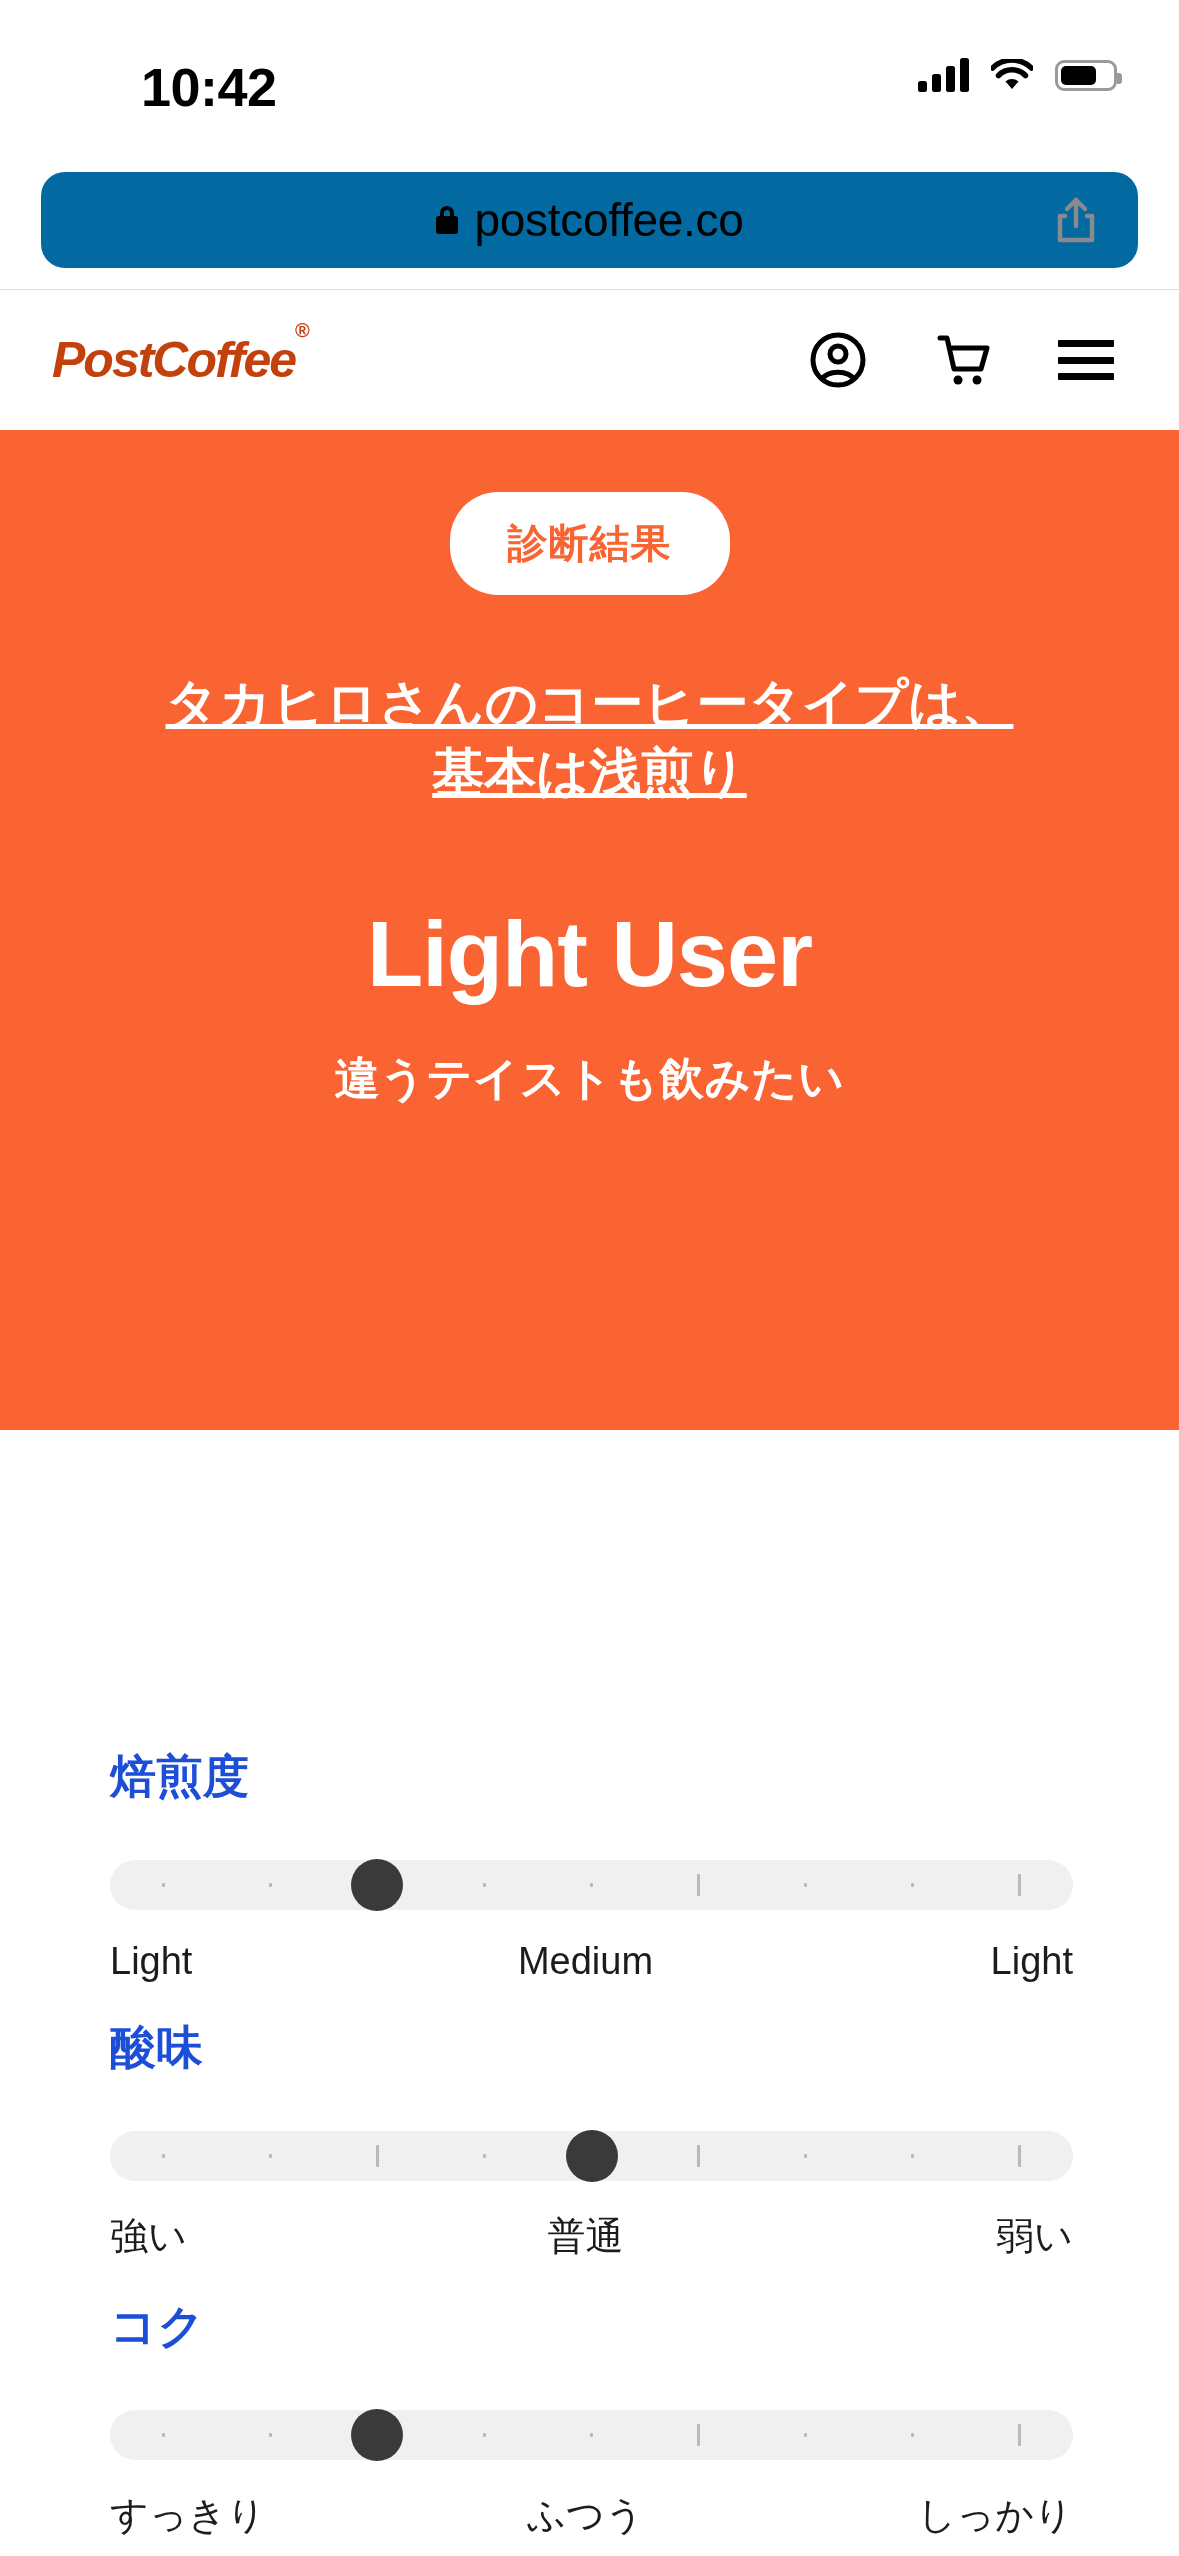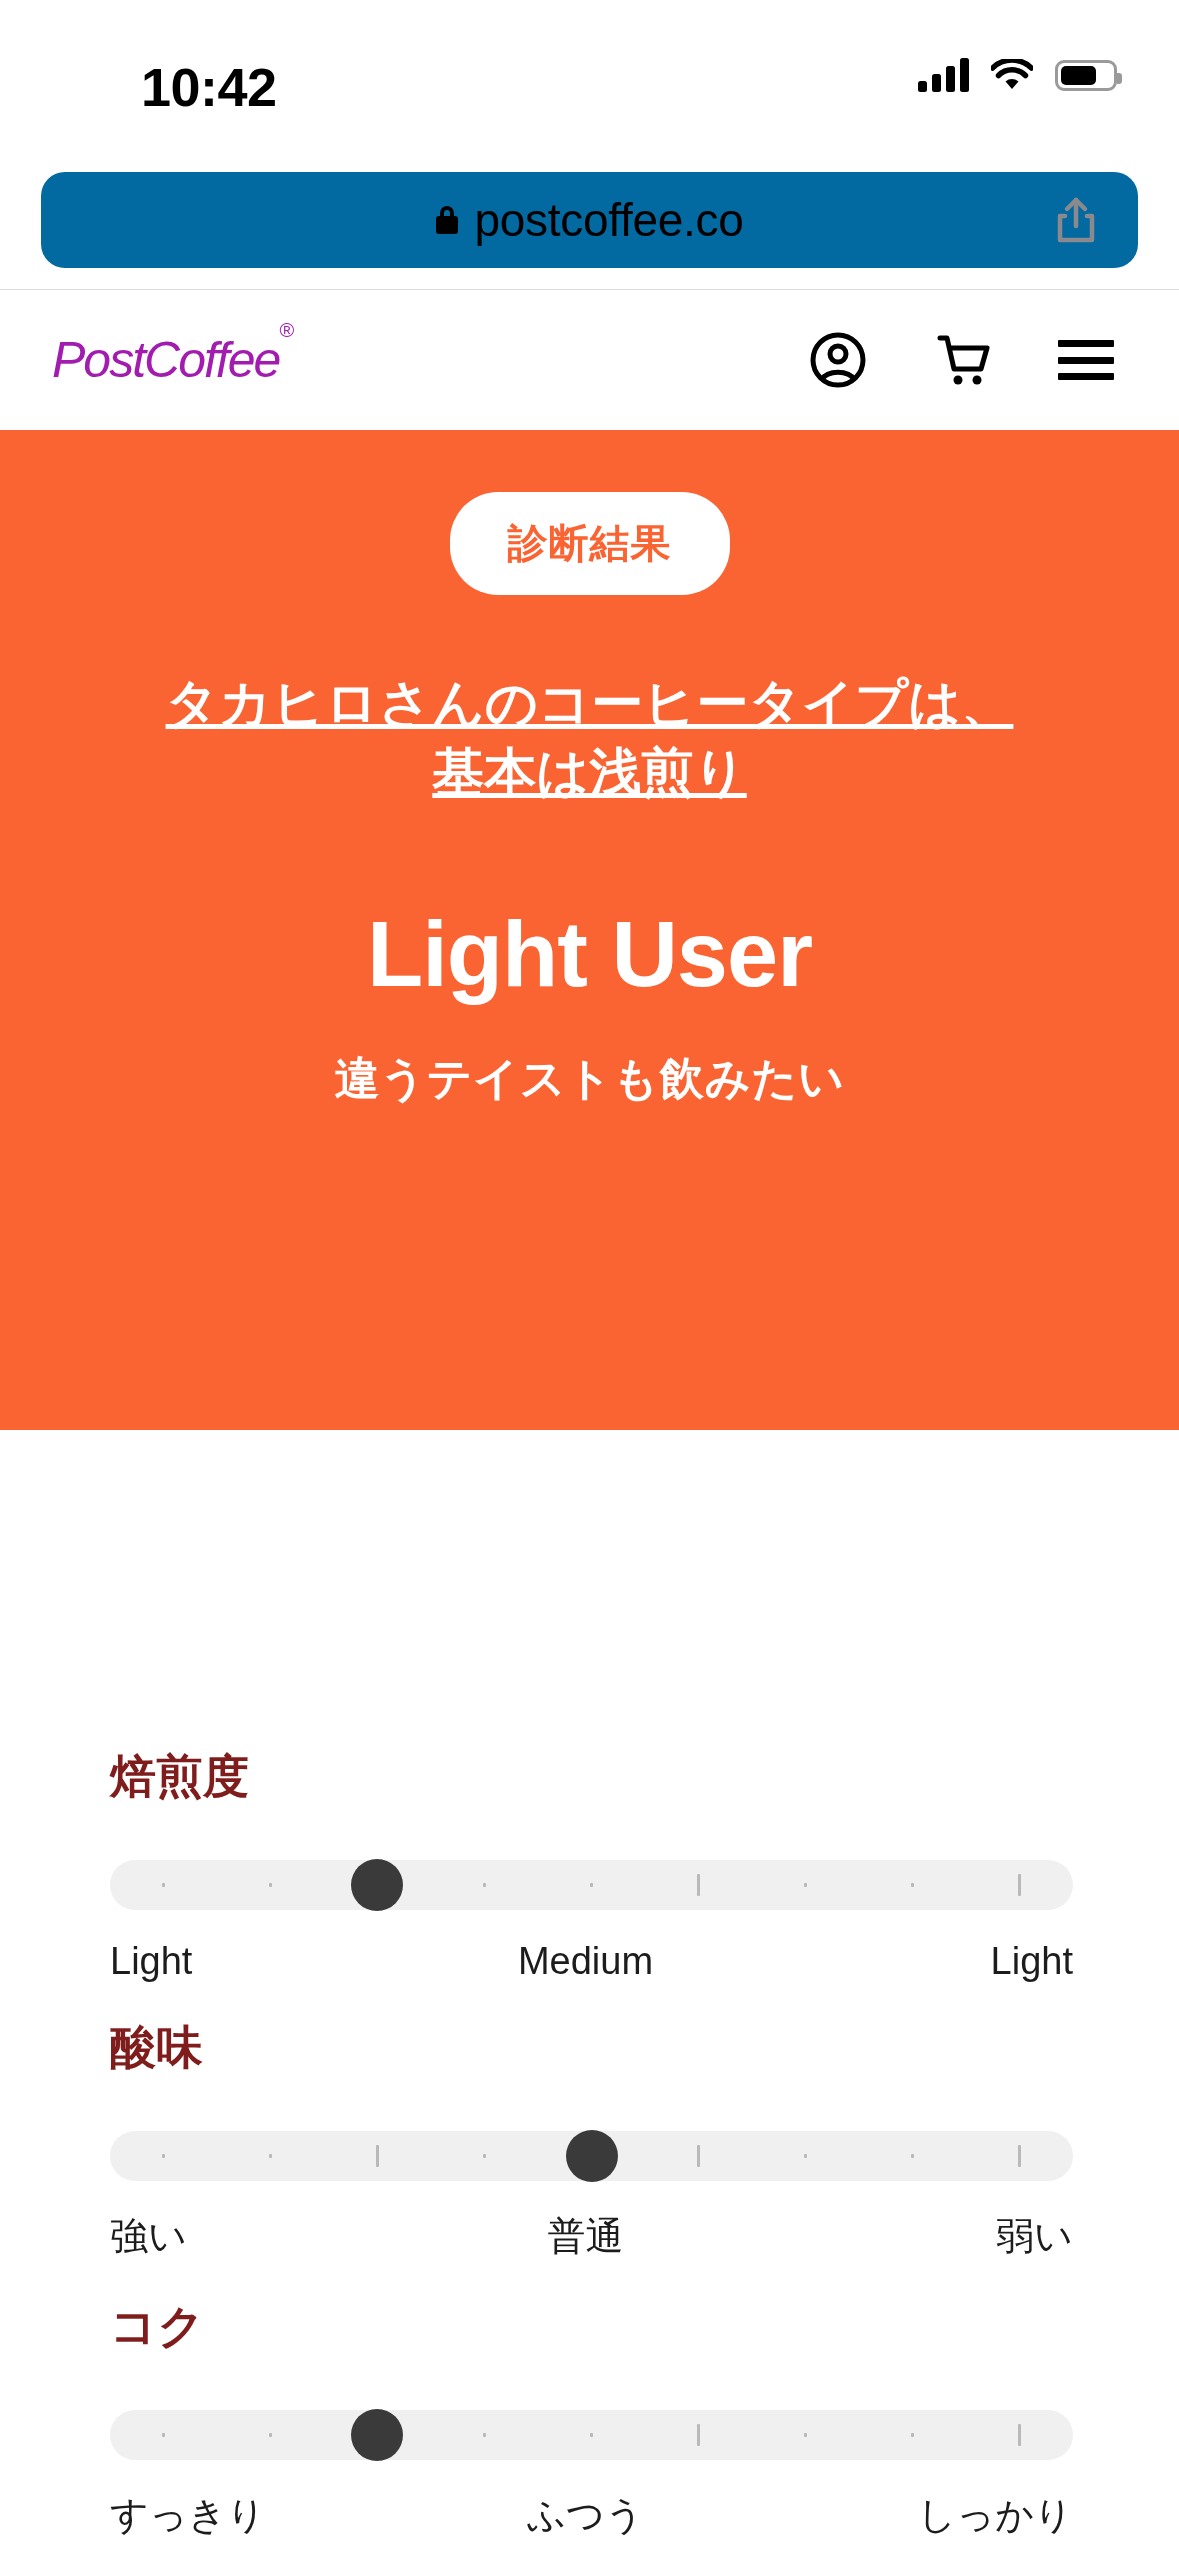--- a/index.html
+++ b/index.html
@@ -75,22 +75,22 @@
     width:40px; height:48px;
   }
 
   
   .site-header{
     height:140px; width:100%; background:#fff;
     display:flex; align-items:center; justify-content:space-between;
     padding:0 62px 0 52px;
   }
   .logo{
-    font-size:50px; font-weight:normal; font-style:italic;
-    letter-spacing:-2px; color:#a21caf; position:relative;
+    font-size:50px; font-weight:bold; font-style:italic;
+    letter-spacing:-2px; color:#c2410c; position:relative;
     font-family:"Liberation Sans","DejaVu Sans",sans-serif;
   }
   .logo sup{ font-size:20px; font-style:normal; top:-22px; position:relative; }
   .header-icons{ display:flex; align-items:center; gap:62px; }
   .icon-btn{ width:62px; height:62px; display:flex; align-items:center; justify-content:center; cursor:pointer; }
   .burger{ width:56px; height:40px; display:flex; flex-direction:column; justify-content:space-between; }
   .burger span{ display:block; height:7px; background:#000; border-radius:1px; }
 
   
   .hero{
@@ -123,21 +123,21 @@
 
   
   .card{
     position:absolute; left:48px; top:1248px;
     width:1087px; background:#fff;
     border-radius:40px 40px 0 0;
     padding:68px 62px 0 62px;
   }
   .slider-block{ margin-bottom:34px; }
   .slider-label{
-    font-size:46px; font-weight:bold; color:#7f1d1d;
+    font-size:46px; font-weight:bold; color:#1d4ed8;
     margin-bottom:52px; letter-spacing:0.5px;
   }
   .track{
     position:relative; width:100%; height:50px;
     background:#f0f0f0; border-radius:25px;
   }
   .ticks{
     position:absolute; inset:0;
     display:flex; align-items:center; justify-content:space-between;
     padding:0 52px;

